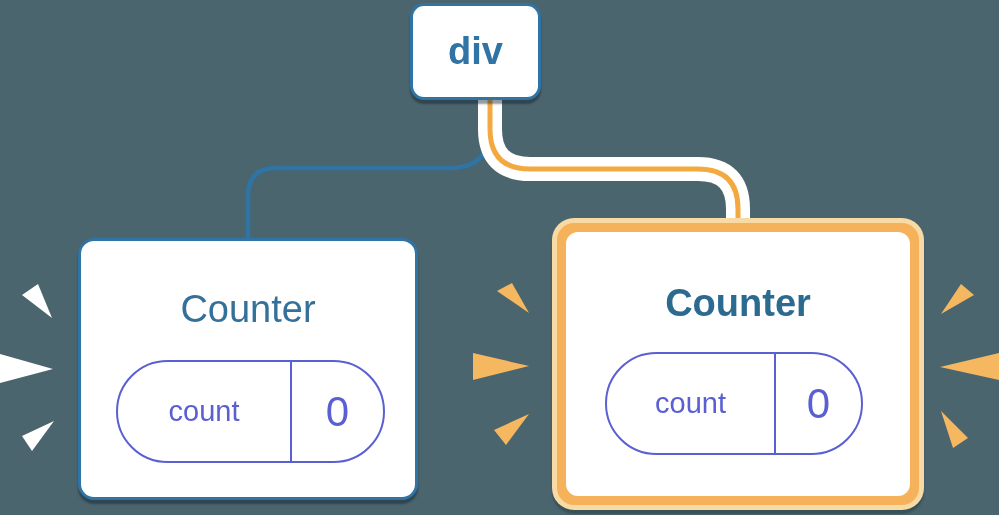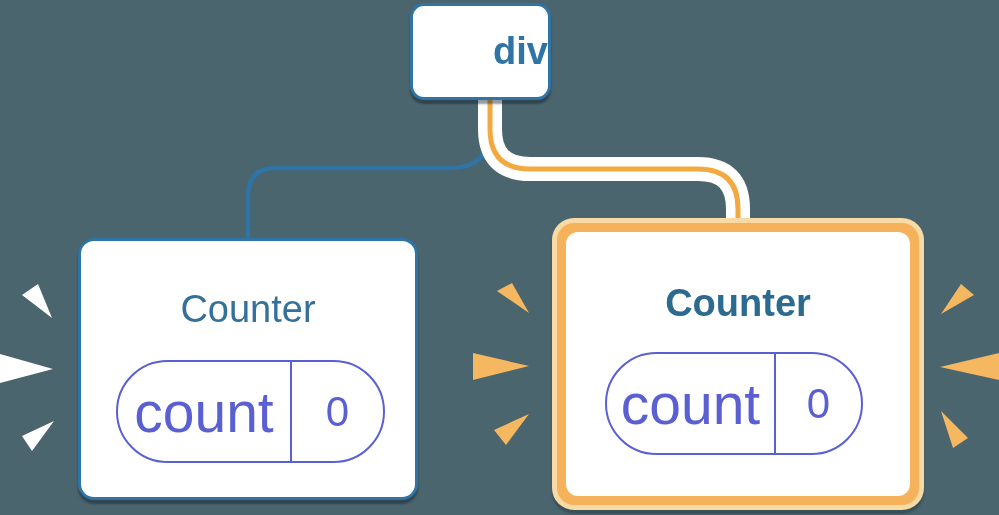--- a/index.html
+++ b/index.html
@@ -18,29 +18,29 @@
     overflow: hidden;
   }
   .wires {
     position: absolute;
     inset: 0;
     z-index: 1;
   }
   .node-div {
     position: absolute;
     left: 410px; top: 3px;
-    width: 141px; height: 97px;
+    width: 131px; height: 97px;
     background: #ffffff;
     border: 3px solid #2F74A4;
     border-radius: 14px;
     box-sizing: border-box;
     z-index: 2;
     display: flex;
     align-items: center;
-    justify-content: flex-end;
+    justify-content: center;
     box-shadow: 0 4px 2px rgba(18, 32, 42, 0.45);
   }
   .node-div .label {
     font-size: 38px;
     font-weight: 600;
     color: #2F74A4;
   }
   .card-left {
     position: absolute;
     left: 78px; top: 238px;
@@ -104,21 +104,21 @@
     width: 269px; height: 103px;
   }
   .pill-right-card {
     left: 53px; top: 134px;
     width: 258px; height: 103px;
   }
   .state-pill .key-cell {
     display: flex;
     align-items: center;
     justify-content: center;
-    font-size: 57px;
+    font-size: 29px;
     color: #5A60D2;
   }
   .pill-left-card .key-cell { width: 172px; }
   .pill-right-card .key-cell { width: 167px; }
   .state-pill .value-cell {
     flex: 1;
     display: flex;
     align-items: center;
     justify-content: center;
     font-size: 42px;

